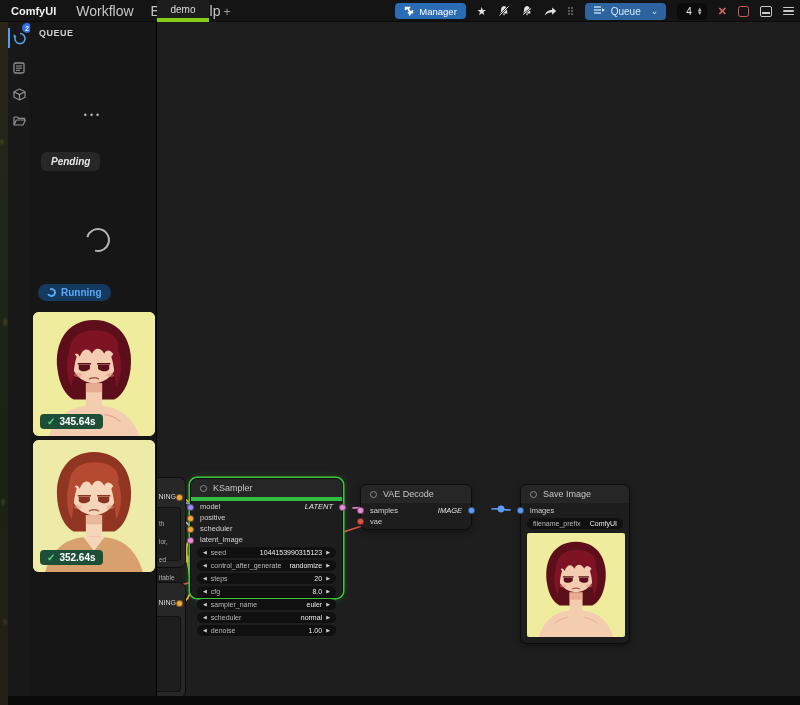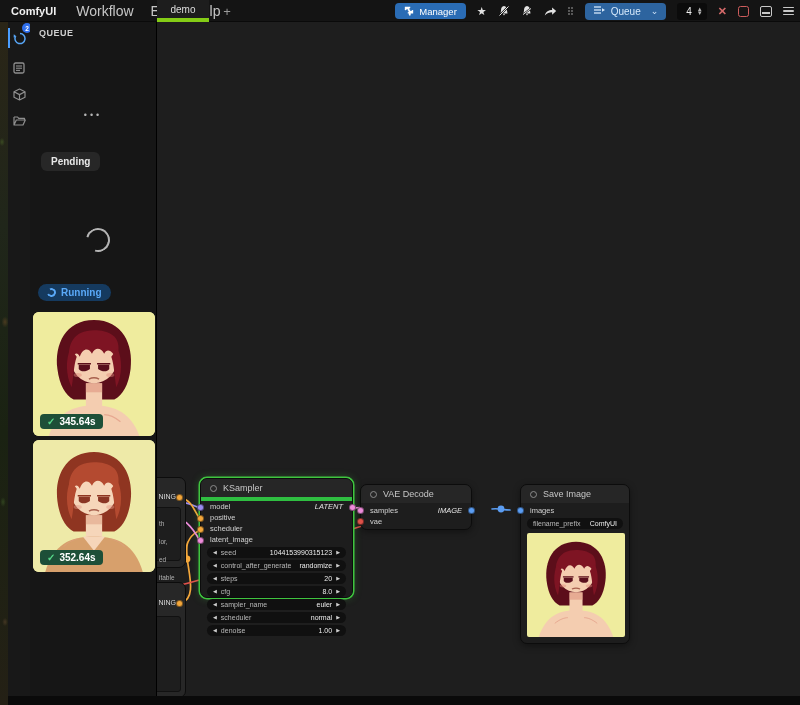--- a/index.html
+++ b/index.html
@@ -75,21 +75,21 @@
     background:#2f6fed; color:#fff; font-size:6.5px; font-weight:bold;
     display:flex; align-items:center; justify-content:center;
   }
 
   
   .queue-panel { position:absolute; left:30px; top:22px; width:127px; height:674px; background:#161616; z-index:8; border-right:1px solid #000; }
   .qp-title { position:absolute; left:9px; top:6px; font-size:9px; font-weight:bold; letter-spacing:.5px; color:#cfcfcf; }
   .qp-more { position:absolute; left:0; right:0; top:88px; text-align:center; color:#b5b5b5; font-size:9px; letter-spacing:3px; }
   .qp-pending {
     position:absolute; left:11px; top:130px; background:#272727; border-radius:6px;
-    padding:4px 10px; font-size:10px; font-weight:bold; color:#e8e8e8;
+    padding:4px 10px; font-size:10px; font-weight:bold; color:#e8e8e8;font-style:italic;
   }
   .qp-spinner {
     position:absolute; left:56px; top:206px; width:24px; height:24px; border-radius:50%;
     border:2.5px solid #b4b4b4; border-left-color:transparent; transform:rotate(-30deg);
   }
   .qp-running {
     position:absolute; left:8px; top:262px; display:flex; align-items:center; gap:5px;
     background:#153a5f; border-radius:11px; padding:3px 9px;
     color:#5aa9f8; font-size:10px; font-weight:bold;
   }
@@ -352,21 +352,21 @@
       </div>
     </div>
   </div>
 
   <div class="node-cut" style="left:118px; top:582px; width:68px; height:116px;">
     <span class="cut-outlabel" style="right:9px; top:16px;">NING</span>
     <span class="pin" style="right: 2px; top: 17px; background: rgb(243, 167, 59);"></span>
     <div class="cut-widget" style="left:22px; top:33px; right:4px; bottom:5px;"></div>
   </div>
 
-  <div class="node ksampler" style="left:200px; top:478px; width:153px; height:120px;">
+  <div class="node ksampler" style="left:190px; top:478px; width:153px; height:120px;">
     <div class="node-header">
       <span class="collapse-dot"></span>
       <span class="node-title">KSampler</span>
     </div>
     <div class="progress" style="background: rgb(47, 190, 65);"></div>
 
     <div class="io-row">
       <span>model</span>
       <span class="out">LATENT</span>
     </div>

